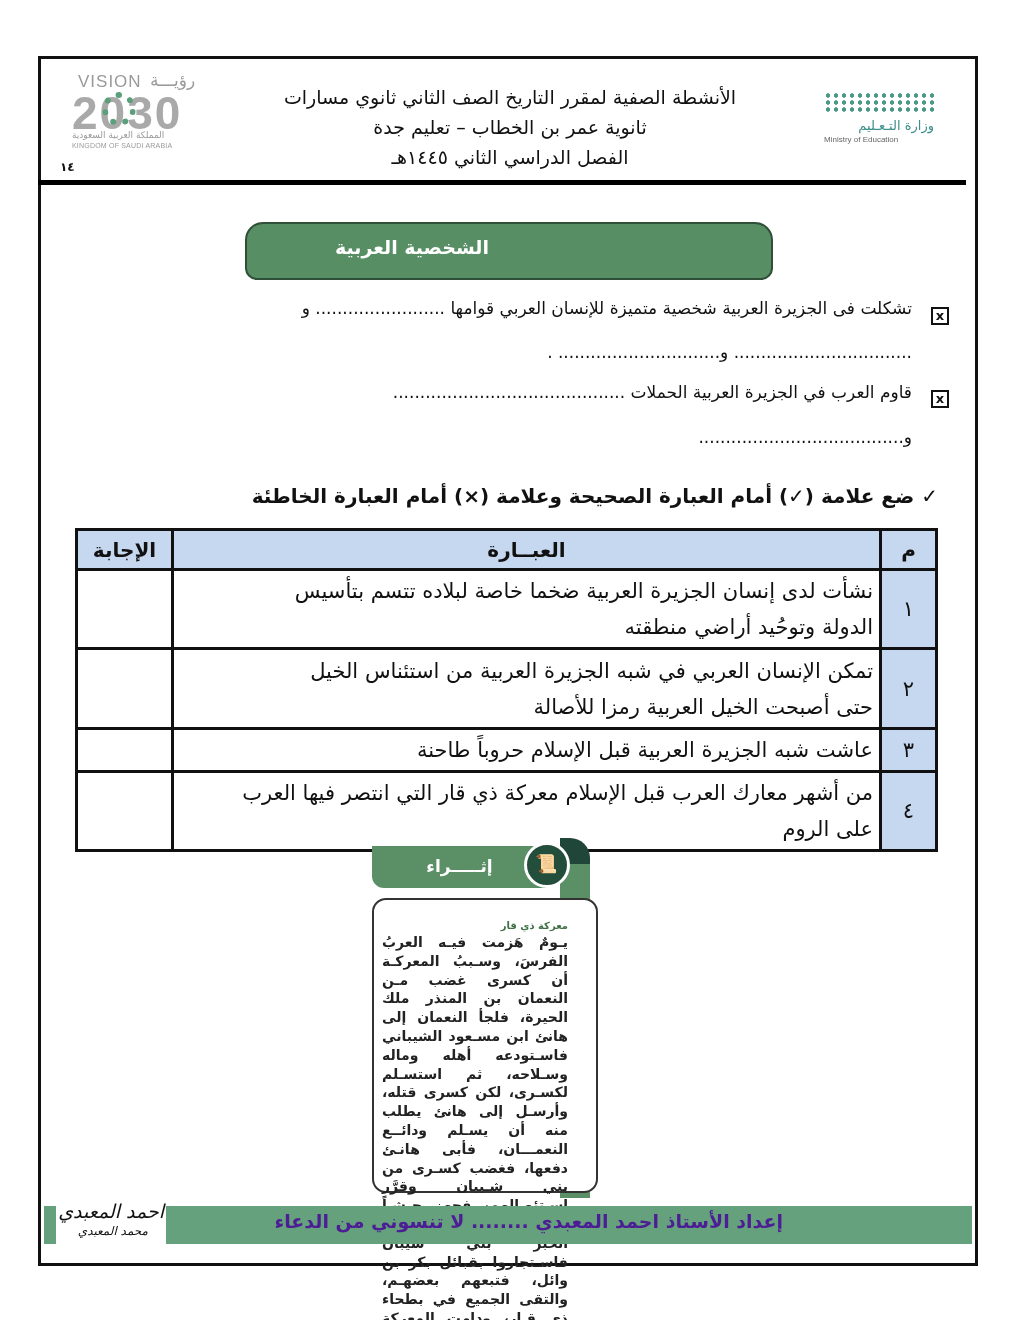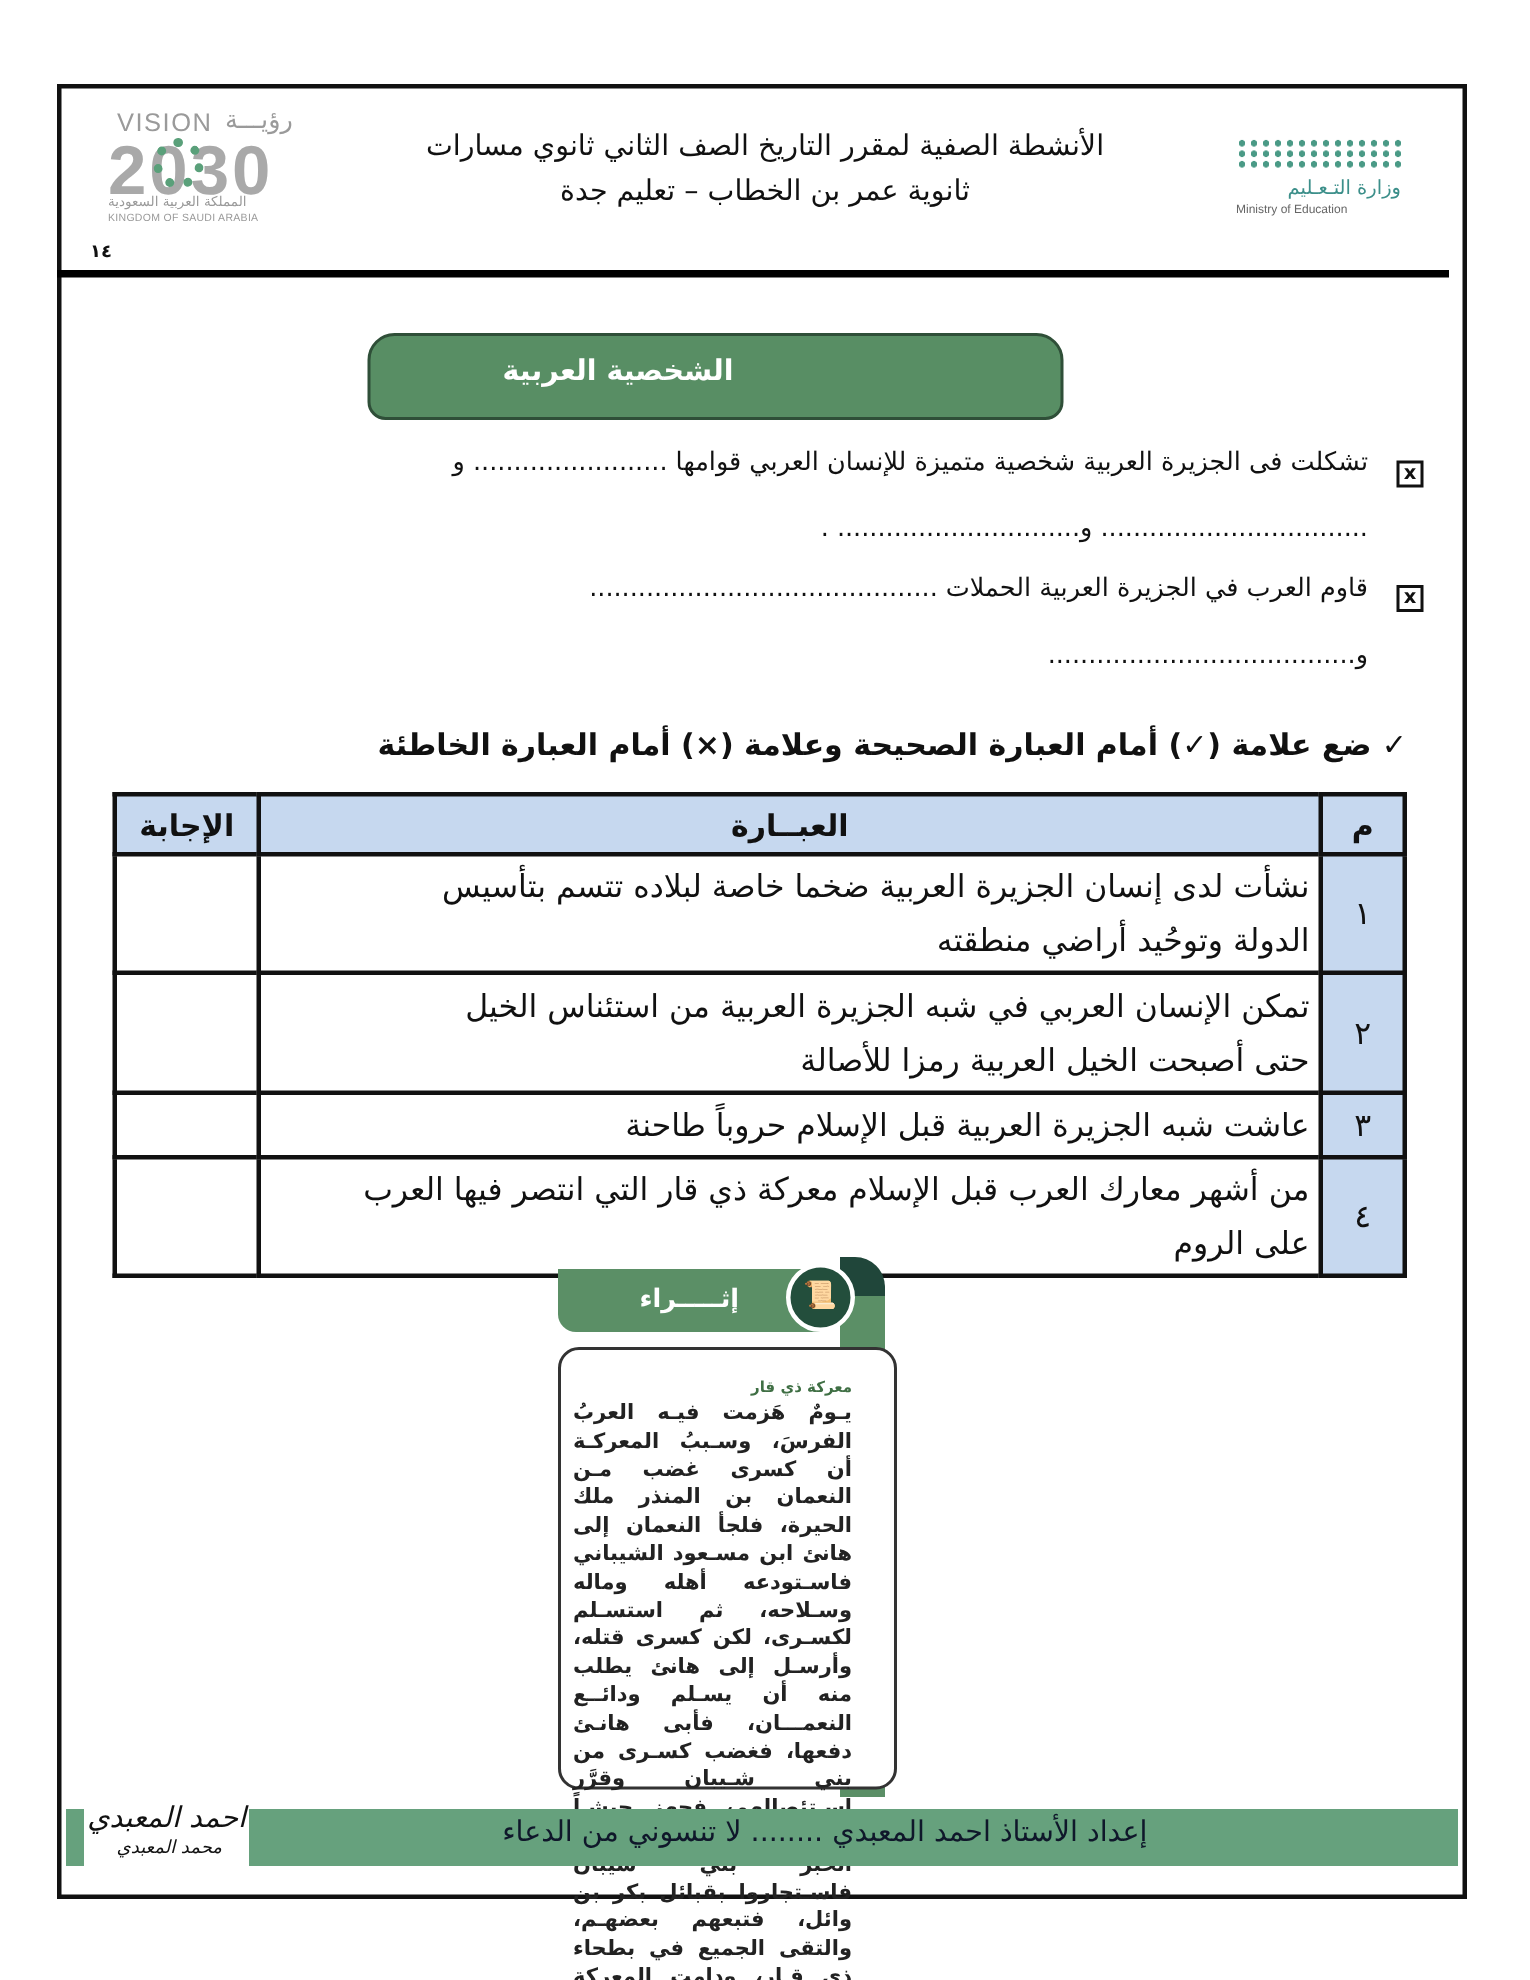--- a/index.html
+++ b/index.html
@@ -23,21 +23,21 @@
   .moe { position: absolute; left: 822px; top: 92px; width: 115px; height: 55px; }
   .moe .dots { position: absolute; left: 2px; top: 0px; width: 110px; height: 22px;
     background-image: radial-gradient(circle, #4a9a86 2px, transparent 2.3px);
     background-size: 8px 7px; }
   .moe .m-ar { position: absolute; left: 0; top: 26px; width: 112px; text-align: right; direction: rtl; color: #3c8f8a; font-size: 13px; }
   .moe .m-en { position: absolute; left: 2px; top: 43px; font-size: 8px; color: #666; font-family: "Liberation Sans", sans-serif; }
 
   .header-rule { position: absolute; left: 38px; top: 180px; width: 928px; height: 5px; background: #000; }
 
   
-  .banner { position: absolute; left: 245px; top: 222px; width: 464px; height: 58px; background: #588e64; border: 2px solid #2f4f38; border-radius: 18px 18px 12px 12px; }
+  .banner { position: absolute; left: 245px; top: 222px; width: 528px; height: 58px; background: #588e64; border: 2px solid #2f4f38; border-radius: 18px 18px 12px 12px; }
   .banner .lesson-title { position: absolute; left: 40px; top: 12px; width: 250px; text-align: center; color: #fff; font-weight: bold; font-size: 19px; direction: rtl; }
   .banner .lesson-tag { position: absolute; left: 336px; top: -8px; width: 152px; height: 46px; background: #fff; border: 2px solid #333; border-radius: 14px 14px 14px 6px; text-align: center; direction: rtl; font-size: 12px; line-height: 34px; color: #222; }
 
   
   .q { position: absolute; direction: rtl; font-size: 17px; white-space: nowrap; }
   .xbox { position: absolute; width: 18px; height: 18px; border: 2px solid #111; font-size: 13px; font-weight: bold; text-align: center; line-height: 14px; font-family: "DejaVu Sans", sans-serif; }
 
   .instruction { position: absolute; right: 82px; top: 484px; direction: rtl; font-size: 20px; font-weight: bold; white-space: nowrap; }
 
   
@@ -52,21 +52,21 @@
   .enrich { position: absolute; left: 372px; top: 838px; width: 232px; height: 360px; padding-left: 46px; }
   .enrich .tab { position: absolute; left: 0; top: 8px; width: 175px; height: 42px; background: #5b8f66; border-radius: 0 0 0 12px; color: #fff; text-align: center; line-height: 40px; font-size: 17px; font-weight: bold; direction: rtl; }
   .enrich .side { position: absolute; left: 188px; top: 0; width: 30px; height: 360px; background: #5b8f66; border-top: 26px solid #20463a; border-radius: 0 20px 0 0; }
   .enrich .badge { position: absolute; left: 152px; top: 4px; width: 46px; height: 46px; border-radius: 50%; background: #234e3c; border: 3px solid #fff; color: #fff; text-align: center; line-height: 38px; font-size: 18px; }
   .enrich .card { position: absolute; left: 0; top: 60px; width: 226px; height: 295px; border: 2px solid #333; border-radius: 14px; background: #fff; padding: 20px 28px 6px 8px; direction: rtl; text-align: justify; }
   .enrich .card .c-title { font-size: 10px; font-weight: bold; color: #3f6f44; margin-bottom: 2px; }
   .enrich .card .c-body { font-size: 14px; line-height: 18.8px; font-weight: bold; color: #222; }
 
   
   .footer { position: absolute; left: 44px; top: 1206px; width: 928px; height: 38px; background: #66a17d; }
-  .footer .f-text { position: absolute; right: 207px; top: 4px; direction: rtl; color: #0f172a; font-size: 19px; font-weight: normal; white-space: nowrap; }
+  .footer .f-text { position: absolute; right: 189px; top: 4px; direction: rtl; color: #4c1d95; font-size: 19px; font-weight: bold; white-space: nowrap; }
   .sig { position: absolute; left: 56px; top: 1200px; width: 110px; height: 50px; background: #fff; filter: blur(0px); direction: rtl; }
   .sig .s1 { position: absolute; right: 2px; top: 0; font-family: "DejaVu Serif", serif; font-style: italic; font-size: 19px; }
   .sig .s2 { position: absolute; right: 18px; top: 24px; font-family: "DejaVu Serif", serif; font-style: italic; font-size: 12px; }
 </style>
 </head>
 <body>
 
 <div class="frame"></div>
 
 <div class="vision">
@@ -75,20 +75,21 @@
   <span class="v-num">2030</span>
   <span class="v-ring"></span>
   <span class="v-ar">المملكة العربية السعودية</span>
   <span class="v-en">KINGDOM OF SAUDI ARABIA</span>
 </div>
 <div class="page-num">١٤</div>
 
 <div class="header-title">
   <div>الأنشطة الصفية لمقرر التاريخ الصف الثاني ثانوي  مسارات</div>
   <div>ثانوية عمر بن الخطاب – تعليم جدة</div>
+  <div>الفصل الدراسي الثاني ١٤٤٥هـ</div>
 </div>
 
 <div class="moe">
   <div class="dots"></div>
   <div class="m-ar">وزارة التـعـليم</div>
   <div class="m-en">Ministry of Education</div>
 </div>
 
 <div class="header-rule"></div>
 

